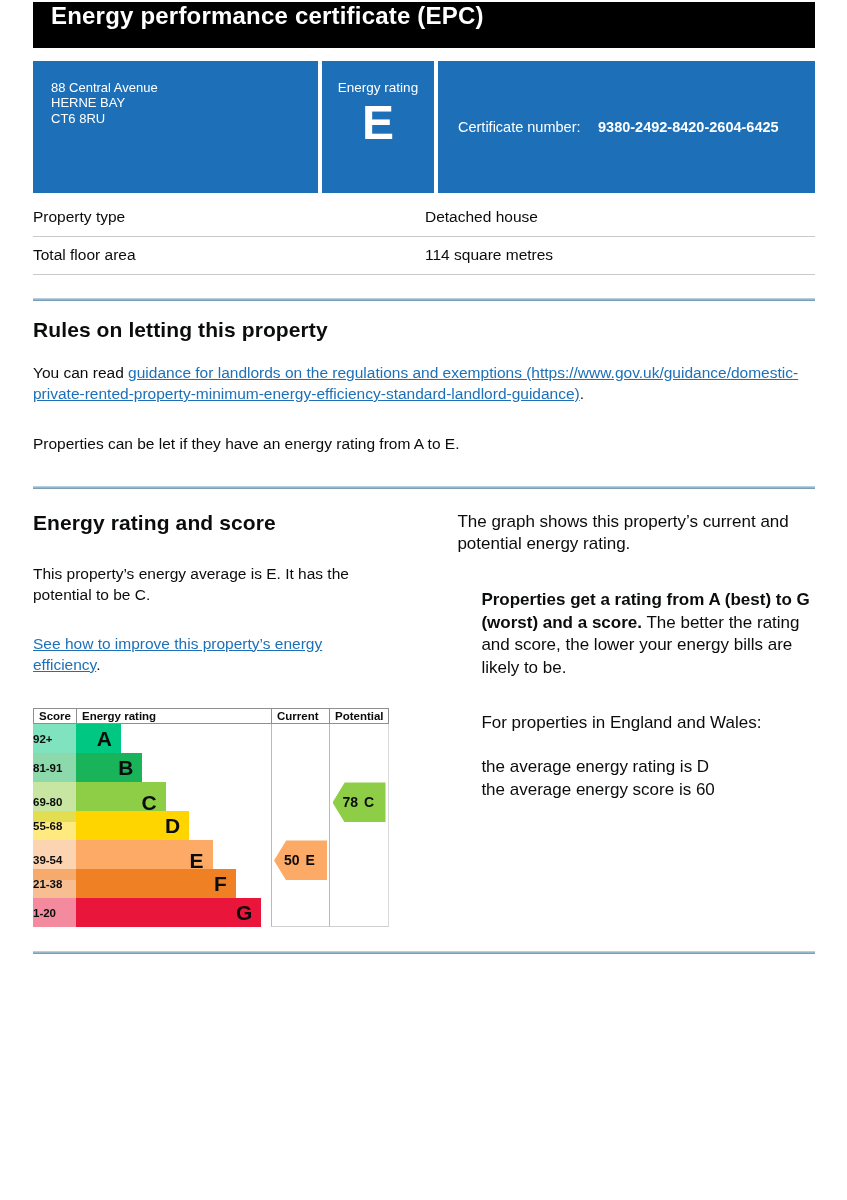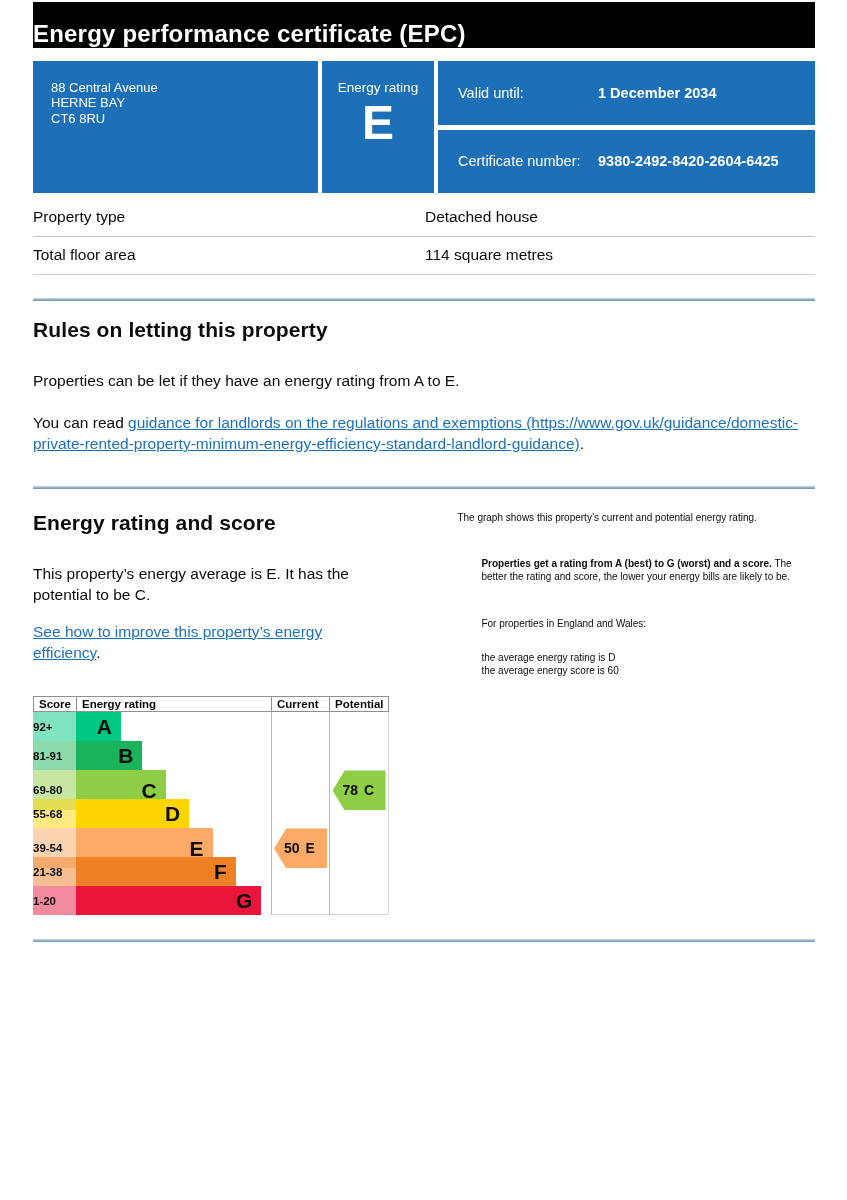--- a/index.html
+++ b/index.html
@@ -8,21 +8,22 @@
     width: 847px; height: 1200px;
     font-family: "Liberation Sans", sans-serif;
     color: #0b0c0c;
     overflow: hidden;
   }
   .page { width: 847px; height: 1200px; padding: 2px 32px 0 33px; }
 
   
   .title-bar {
     background: #000000; color: #ffffff;
-    height: 46px; display: flex; align-items: flex-end;
+    height: 46px; display: flex; align-items: flex-start;
+    padding-left: 18px;
     font-size: 24px; font-weight: bold; letter-spacing: 0.2px;
   }
 
   
   .summary-panel { margin-top: 13px; height: 132px; display: flex; gap: 4px; }
   .panel-box { background: #1d70b8; color: #ffffff; }
   .address-box { width: 285px; padding: 19px 0 0 18px; font-size: 13px; line-height: 1.18; }
   .rating-box { width: 112px; text-align: center; padding-top: 19px; }
   .rating-box .rating-label { font-size: 13.5px; }
   .rating-box .rating-letter { font-size: 48px; font-weight: bold; margin-top: 4px; line-height: 1; }
@@ -48,22 +49,22 @@
   p.body-text { font-size: 15.5px; line-height: 1.35; }
   .rules-p1 { margin-top: 29px; }
   .rules-p2 { margin-top: 21px; width: 790px; }
   a.doc-link { color: #1d70b8; text-decoration: underline; cursor: pointer; }
 
   
   .rating-section { margin-top: 22px; display: flex; }
   .rating-left { width: 395px; }
   .rating-right { width: 360px; margin-left: 32px; }
   .rating-intro { margin-top: 29px; width: 360px; }
-  .improve-link-p { margin-top: 16px; width: 350px; }
-  .right-p { font-size: 10px; line-height: 1.33; }
+  .improve-link-p { margin-top: 28px; width: 350px; }
+  .right-p { font-size: 17px; line-height: 1.33; }
   .right-p + .right-p { margin-top: 21px; margin-left: 24px; }
   .rp-gap-lg { margin-top: 33px !important; }
   .bold-inline { font-weight: bold; }
 
   
   .epc-chart { margin-top: 33px; width: 356px; font-size: 11.5px; }
   .chart-header { display: grid; grid-template-columns: 43px 195px 58px 60px;
     border: 1px solid #8f8f8f; height: 16px; }
   .chart-header .hcell { font-weight: bold; padding: 1px 0 0 5px; border-right: 1px solid #8f8f8f; overflow: hidden; }
   .chart-header .hcell:last-child { border-right: 0; }
@@ -94,24 +95,20 @@
       <div>88 Central Avenue</div>
       <div>HERNE BAY</div>
       <div>CT6 8RU</div>
     </div>
     <div class="panel-box rating-box">
       <div class="rating-label">Energy rating</div>
       <div class="rating-letter">E</div>
     </div>
     <div class="validity-col">
       <div class="panel-box validity-row">
-        <span class="v-label">Valid until:</span>
-        <span class="v-value">1 December 2034</span>
-      </div>
-      <div class="panel-box validity-row">
         <span class="v-label">Certificate number:</span>
         <span class="v-value">9380-2492-8420-2604-6425</span>
       </div>
     </div>
   </div>
 
   <div class="facts-table">
     <div class="facts-row">
       <span class="f-label">Property type</span>
       <span class="f-value">Detached house</span>
@@ -119,23 +116,23 @@
     <div class="facts-row">
       <span class="f-label">Total floor area</span>
       <span class="f-value">114 square metres</span>
     </div>
   </div>
 
   <hr class="divider divider-1">
 
   <h2 class="section-heading rules-heading">Rules on letting this property</h2>
 
+  <p class="body-text rules-p2"><span>You can read </span><a class="doc-link">guidance for landlords on the regulations and exemptions (https://www.gov.uk/guidance/domestic-private-rented-property-minimum-energy-efficiency-standard-landlord-guidance)</a><span>.</span></p>
+
   <p class="body-text rules-p1">Properties can be let if they have an energy rating from A to E.</p>
-
-  <p class="body-text rules-p2"><span>You can read </span><a class="doc-link">guidance for landlords on the regulations and exemptions (https://www.gov.uk/guidance/domestic-private-rented-property-minimum-energy-efficiency-standard-landlord-guidance)</a><span>.</span></p>
 
   <hr class="divider divider-2">
 
   <div class="rating-section">
 
     <div class="rating-left">
       <h2 class="section-heading">Energy rating and score</h2>
       <p class="body-text rating-intro">This property’s energy average is E. It has the potential to be C.</p>
       <p class="body-text improve-link-p"><a class="doc-link">See how to improve this property’s energy efficiency</a><span>.</span></p>
 

